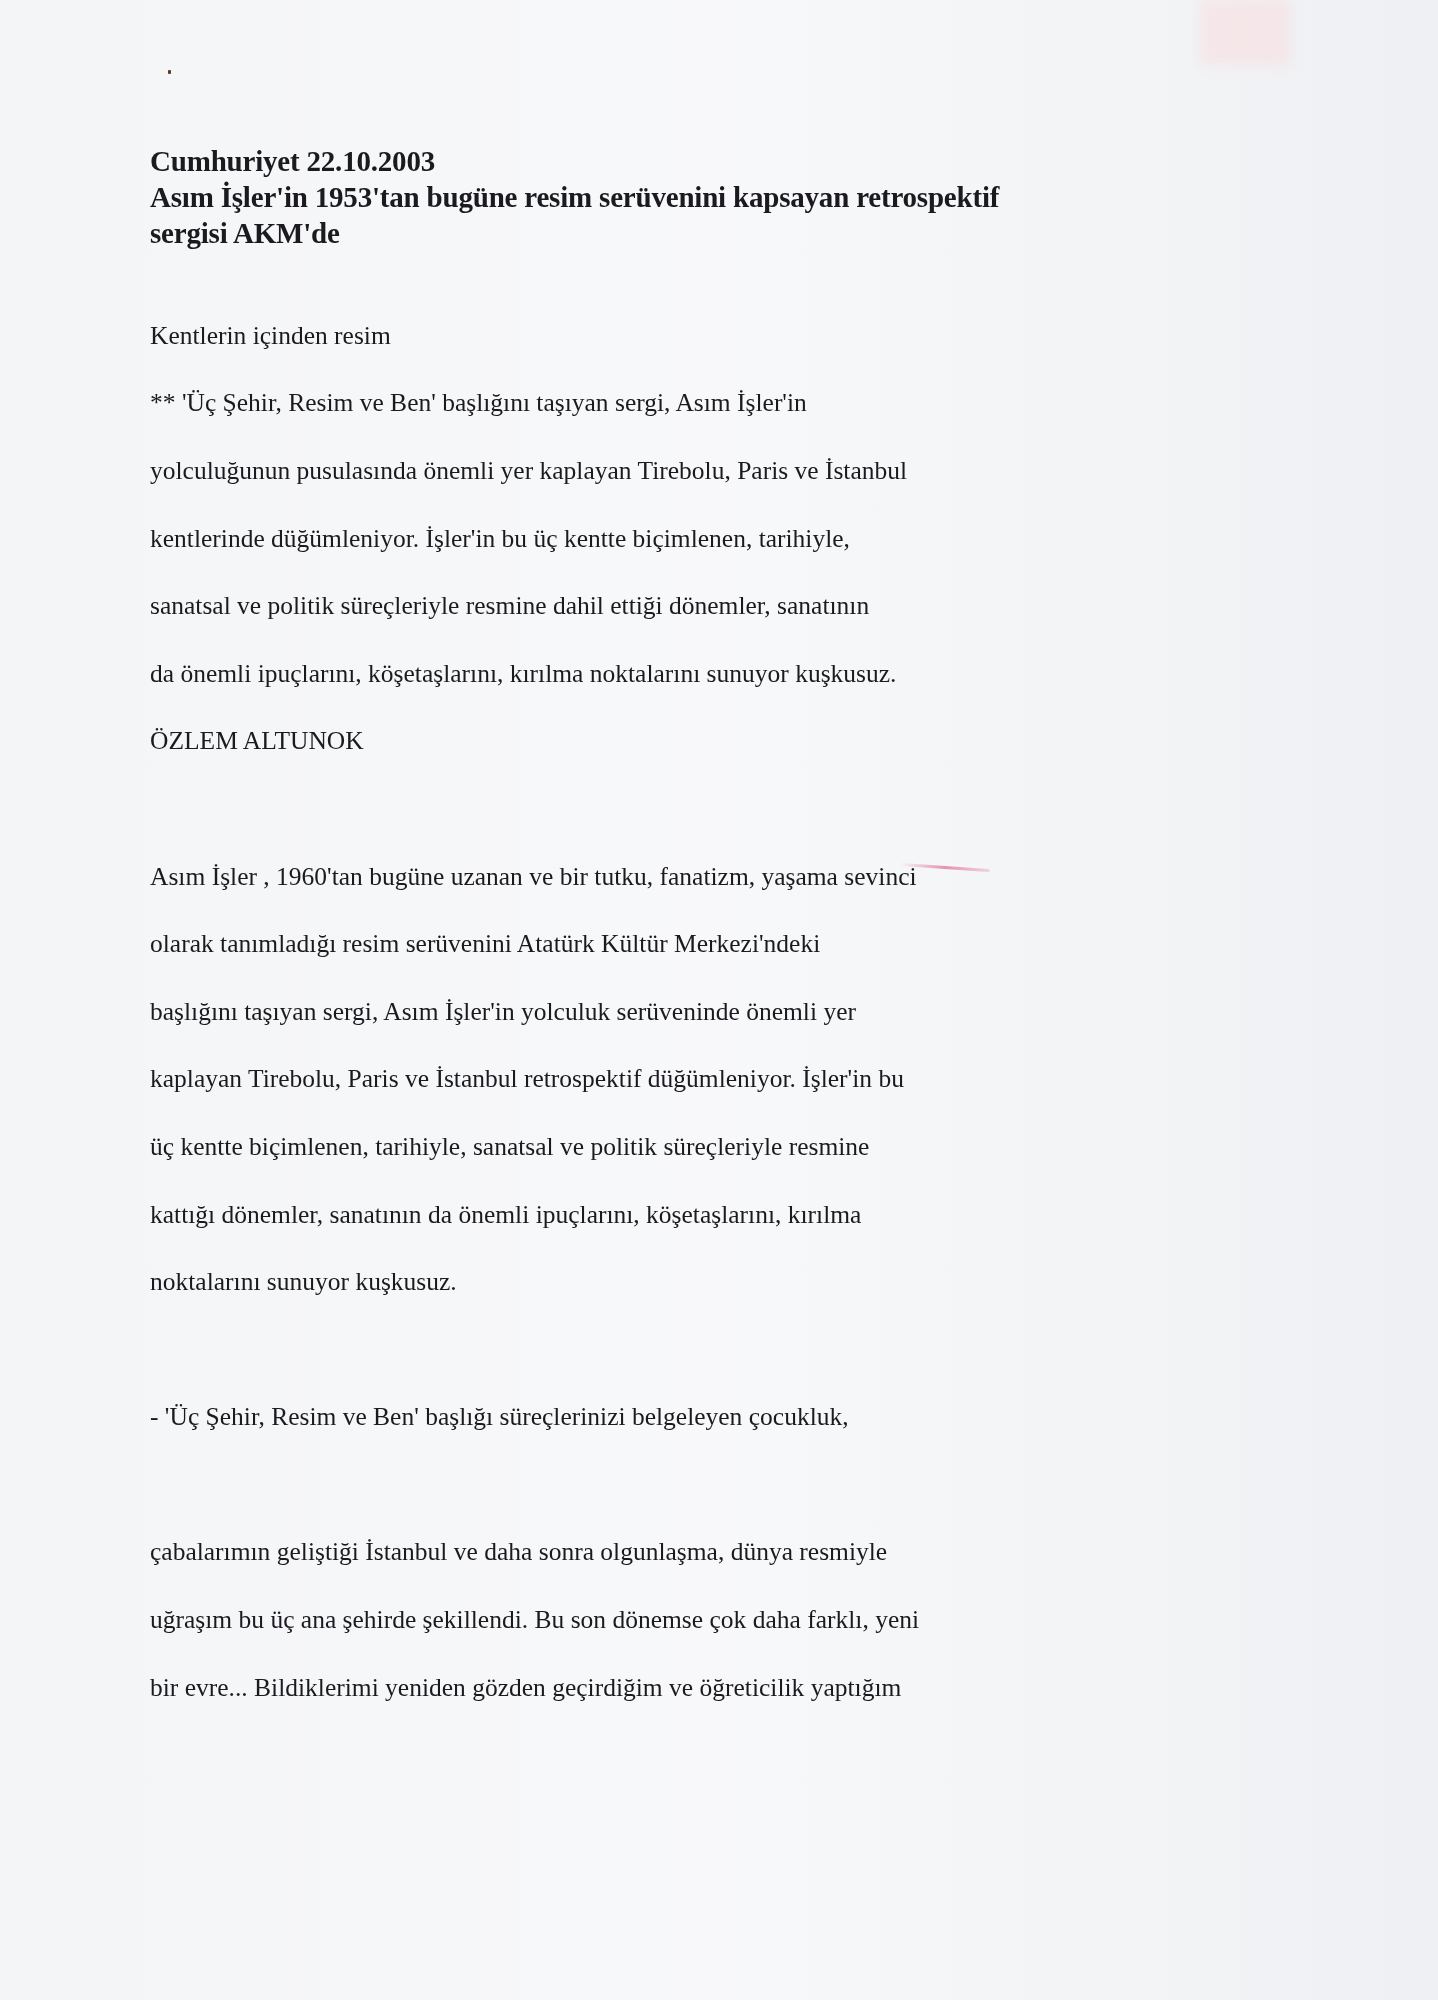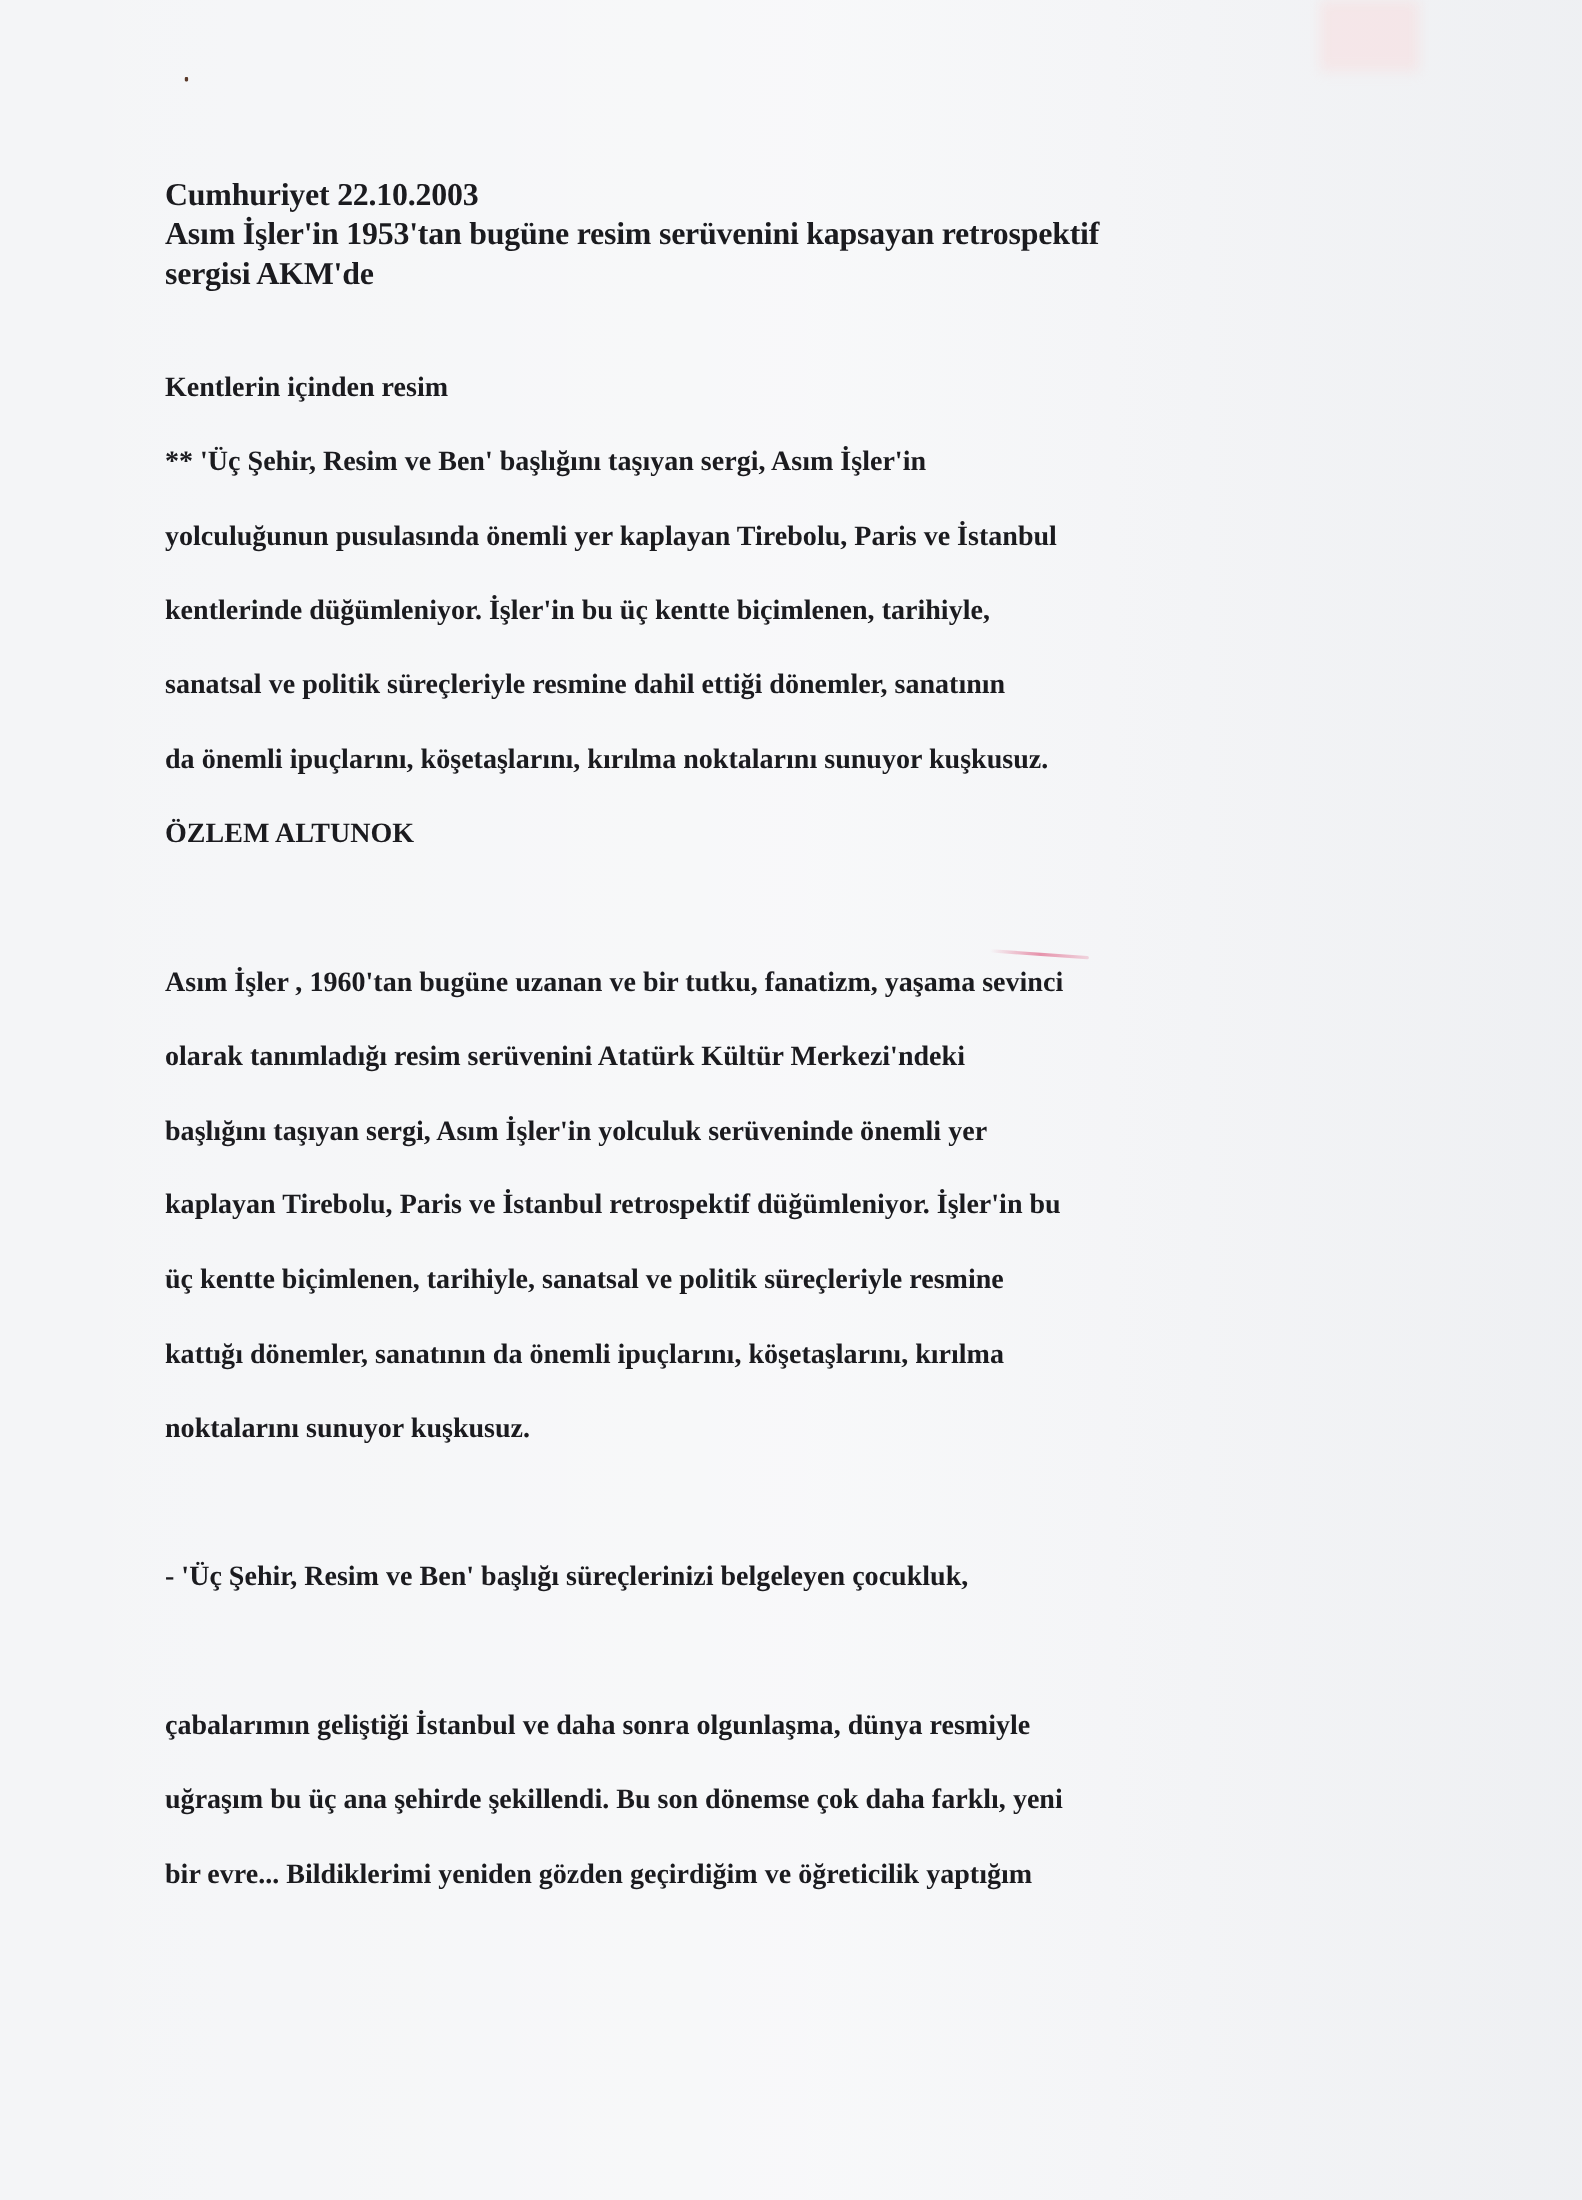--- a/index.html
+++ b/index.html
@@ -59,32 +59,30 @@
     .header-line {
       font-weight: bold;
       font-size: 29px;
       line-height: 36px;
       letter-spacing: -0.2px;
       margin: 0;
       white-space: pre-wrap;
     }
     .headline-block {
       margin-bottom: 34px;
-      margin-top: 16px;
     }
     .para {
       font-size: 25.5px;
       line-height: 33.8px;
       margin: 0 0 33.8px 0;
       white-space: pre-line;
     }
     .line {
       display: block;
       white-space: nowrap;
-      font-weight: bold;
     }
   </style>
 </head>
 <body>
 
 <div class="paper"></div>
 <div class="pink-patch"></div>
 <div class="speck"></div>
 <div class="pen-mark"></div>
 

